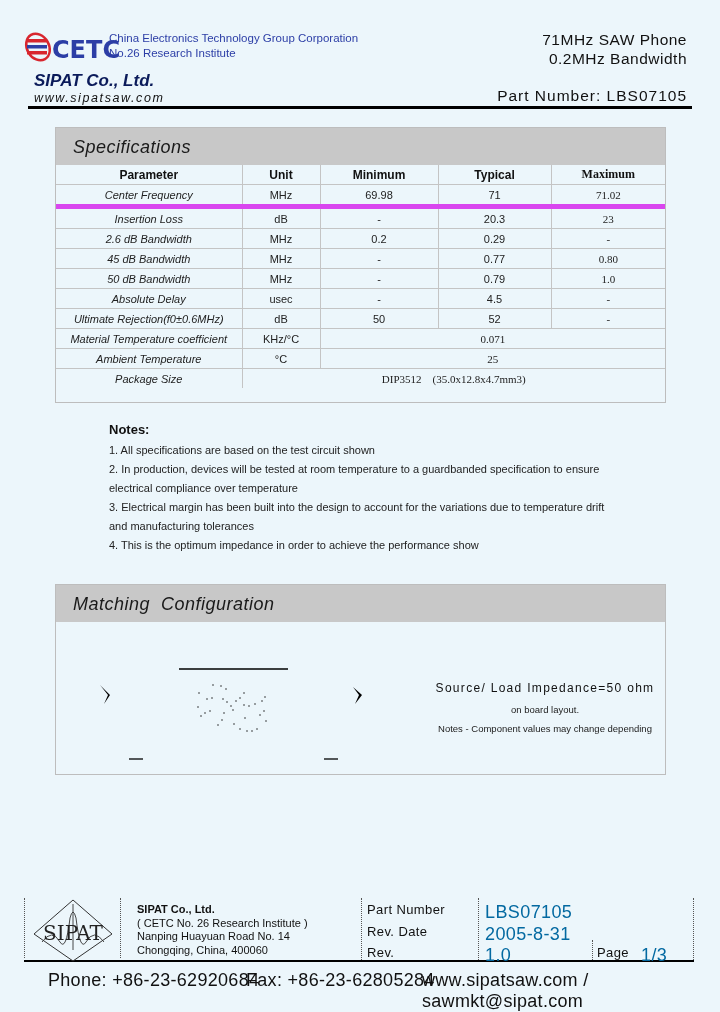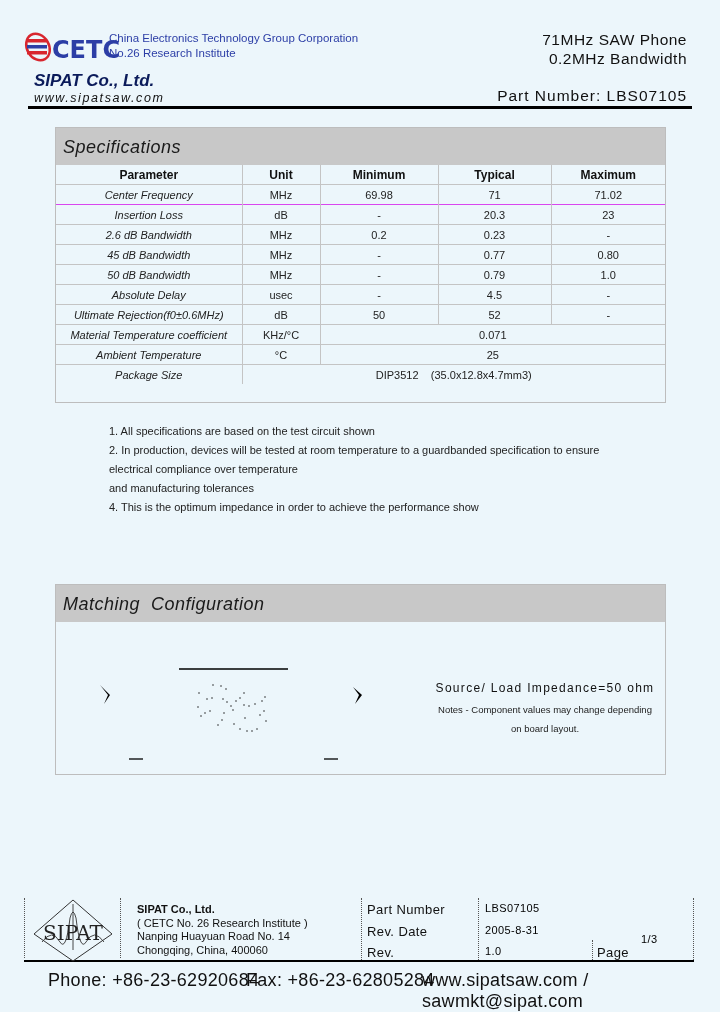--- a/index.html
+++ b/index.html
@@ -20,31 +20,31 @@
     .hdr-title1 { top: 31px; }
     .hdr-title2 { top: 50px; }
     .hdr-part { top: 87px; letter-spacing: 1px; }
     .hdr-rule { left: 28px; top: 106px; width: 664px; height: 3px; background: #000; }
 
     
     .section { left: 55px; width: 609px; border: 1px solid #bdbdbd; border-top: none; }
     .section-head {
       height: 37px; background: #c8c8c8; border-top: 1px solid #bdbdbd;
       font-size: 18px; font-style: italic; color: #1a1a1a; letter-spacing: 0.5px;
-      padding-left: 7px; line-height: 38px;
+      padding-left: 17px; line-height: 38px;
     }
     #spec { top: 127px; height: 275px; }
 
     table.specs { border-collapse: collapse; width: 609px; table-layout: fixed; }
     table.specs td, table.specs th {
       border-right: 1px solid #c4c4c4; border-bottom: 1px solid #c4c4c4;
       text-align: center; font-size: 11px; color: #222; padding: 0; height: 19px;
       font-weight: normal;
     }
-    table.specs td:last-child, table.specs th:last-child { border-right: none; }
+    table.specs td:last-child, table.specs th:last-child { border-right: none; font-family: Liberation Serif, serif; }
     table.specs th { font-weight: bold; font-size: 12px; color: #111; height: 19px; }
     table.specs td.param { font-style: italic; }
     table.specs tr.nb td { border-bottom: none; }
     table.specs tr:last-child td { border-bottom: none; }
 
     
     .notes { left: 109px; top: 422px; width: 520px; }
     .notes-title { font-size: 13px; font-weight: bold; margin-bottom: 4px; }
     .note-line { font-size: 11px; line-height: 19px; color: #222; }
 
@@ -56,21 +56,21 @@
 
     
     .footer-box { left: 24px; top: 894px; width: 670px; height: 67px; }
     .f-vline { position: absolute; border-left: 1px dotted #555; }
     .f-rule { position: absolute; left: 0; width: 670px; height: 2px; background: #000; top: 66px; }
     #sipat-logo { left: 32px; top: 898px; width: 82px; height: 64px; }
     .f-company { left: 137px; top: 903px; font-size: 11px; line-height: 13.5px; color: #111; }
     .f-company .b { font-weight: bold; }
     .f-company .i { }
     .f-label { font-size: 13px; color: #111; letter-spacing: 0.4px; }
-    .f-val { font-size: 11px; color: #000000; letter-spacing: 0.4px; }
+    .f-val { font-size: 18px; color: #0369a1; letter-spacing: 0.4px; }
     .contact { top: 970px; font-size: 18px; color: #111; letter-spacing: 0.3px; }
   </style>
 </head>
 <body>
 
 <svg id="logo" class="abs" viewBox="0 0 110 34">
   <ellipse cx="14" cy="17" rx="11" ry="14" fill="none" stroke="#d8262e" stroke-width="2.5" transform="rotate(-30 14 17)"></ellipse>
   <rect x="3" y="9" width="20" height="3.5" fill="#d8262e"></rect>
   <rect x="3" y="15" width="20" height="3.5" fill="#2c3ea6"></rect>
   <rect x="3" y="21" width="20" height="3.5" fill="#d8262e"></rect>
@@ -106,32 +106,32 @@
       <th>Typical</th>
       <th>Maximum</th>
     </tr>
     <tr class="nb">
       <td class="param">Center Frequency</td>
       <td>MHz</td>
       <td>69.98</td>
       <td>71</td>
       <td>71.02</td>
     </tr>
-    <tr style="border-top:1px solid #d946ef">
+    <tr style="border-top:5px solid #d946ef">
       <td class="param">Insertion Loss</td>
       <td>dB</td>
       <td>-</td>
       <td>20.3</td>
       <td>23</td>
     </tr>
     <tr class="nb">
       <td class="param">2.6 dB Bandwidth</td>
       <td>MHz</td>
       <td>0.2</td>
-      <td>0.23</td>
+      <td>0.29</td>
       <td>-</td>
     </tr>
     <tr style="border-top:1px solid #c4c4c4">
       <td class="param">45 dB Bandwidth</td>
       <td>MHz</td>
       <td>-</td>
       <td>0.77</td>
       <td>0.80</td>
     </tr>
     <tr>
@@ -167,23 +167,25 @@
     </tr>
     <tr>
       <td class="param">Package Size</td>
       <td colspan="4" style="white-space:pre">DIP3512    (35.0x12.8x4.7mm3)</td>
     </tr>
   </tbody>
     </table>
 </div>
 
 <div class="abs notes">
+  <div class="notes-title">Notes:</div>
   <div class="note-line">1. All specifications are based on the test circuit shown</div>
   <div class="note-line">2. In production, devices will be tested at room temperature to a guardbanded specification to ensure</div>
   <div class="note-line">electrical compliance over temperature</div>
+  <div class="note-line">3. Electrical margin has been built into the design to account for the variations due to temperature drift</div>
   <div class="note-line">and manufacturing tolerances</div>
   <div class="note-line">4. This is the optimum impedance in order to achieve the performance show</div>
 </div>
 
 <div id="matching" class="abs section">
   <div class="section-head" style="white-space:pre">Matching  Configuration</div>
 </div>
 
 <svg class="abs circuit" viewBox="0 0 300 120">
   <g>
@@ -228,41 +230,41 @@
   </g>
   <g>
     <polygon points="263,37 272,45 265,54 269,45" fill="#000"></polygon>
   </g>
   <line x1="39" y1="109" x2="53" y2="109" stroke="#000" stroke-width="1.3"></line>
   <line x1="234" y1="109" x2="248" y2="109" stroke="#000" stroke-width="1.3"></line>
 </svg>
 
 <div class="abs imp-title">Source/ Load Impedance=50 ohm</div>
 <div class="abs imp-note">
+  <div>on board layout.</div>
   <div>Notes - Component values may change depending</div>
-  <div>on board layout.</div>
 </div>
 
 <div class="abs footer-box">
   <div class="f-vline" style="left:0; top:4px; height:60px;"></div>
   <div class="f-vline" style="left:96px; top:4px; height:60px;"></div>
   <div class="f-vline" style="left:337px; top:4px; height:62px;"></div>
   <div class="f-vline" style="left:454px; top:4px; height:62px;"></div>
   <div class="f-vline" style="left:568px; top:46px; height:20px;"></div>
   <div class="f-vline" style="left:669px; top:4px; height:62px;"></div>
   <div class="f-rule"></div>
 
   <div class="abs f-label" style="left:343px; top:8px;">Part Number</div>
   <div class="abs f-val" style="left:461px; top:8px;">LBS07105</div>
   <div class="abs f-label" style="left:343px; top:30px;">Rev. Date</div>
   <div class="abs f-val" style="left:461px; top:30px;">2005-8-31</div>
   <div class="abs f-label" style="left:343px; top:51px;">Rev.</div>
   <div class="abs f-val" style="left:461px; top:51px;">1.0</div>
   <div class="abs f-label" style="left:573px; top:51px;">Page</div>
-  <div class="abs f-val" style="left:617px; top:39px;">1/3</div>
+  <div class="abs f-val" style="left:617px; top:51px;">1/3</div>
 </div>
 
 <svg id="sipat-logo" class="abs" viewBox="0 0 82 64">
   <polygon points="41,2 80,36 41,63 2,36" fill="none" stroke="#333" stroke-width="1"></polygon>
   <path d="M10,44 Q20,30 28,44 Q34,54 38,20 Q41,8 44,20 Q48,54 54,44 Q62,30 72,44" fill="none" stroke="#333" stroke-width="0.9"></path>
   <line x1="41" y1="6" x2="41" y2="52" stroke="#333" stroke-width="0.9"></line>
   <text x="41" y="42" text-anchor="middle" font-family="DejaVu Serif, serif" font-size="20" fill="#222">SIPAT</text>
 </svg>
 
 <div class="abs f-company">

